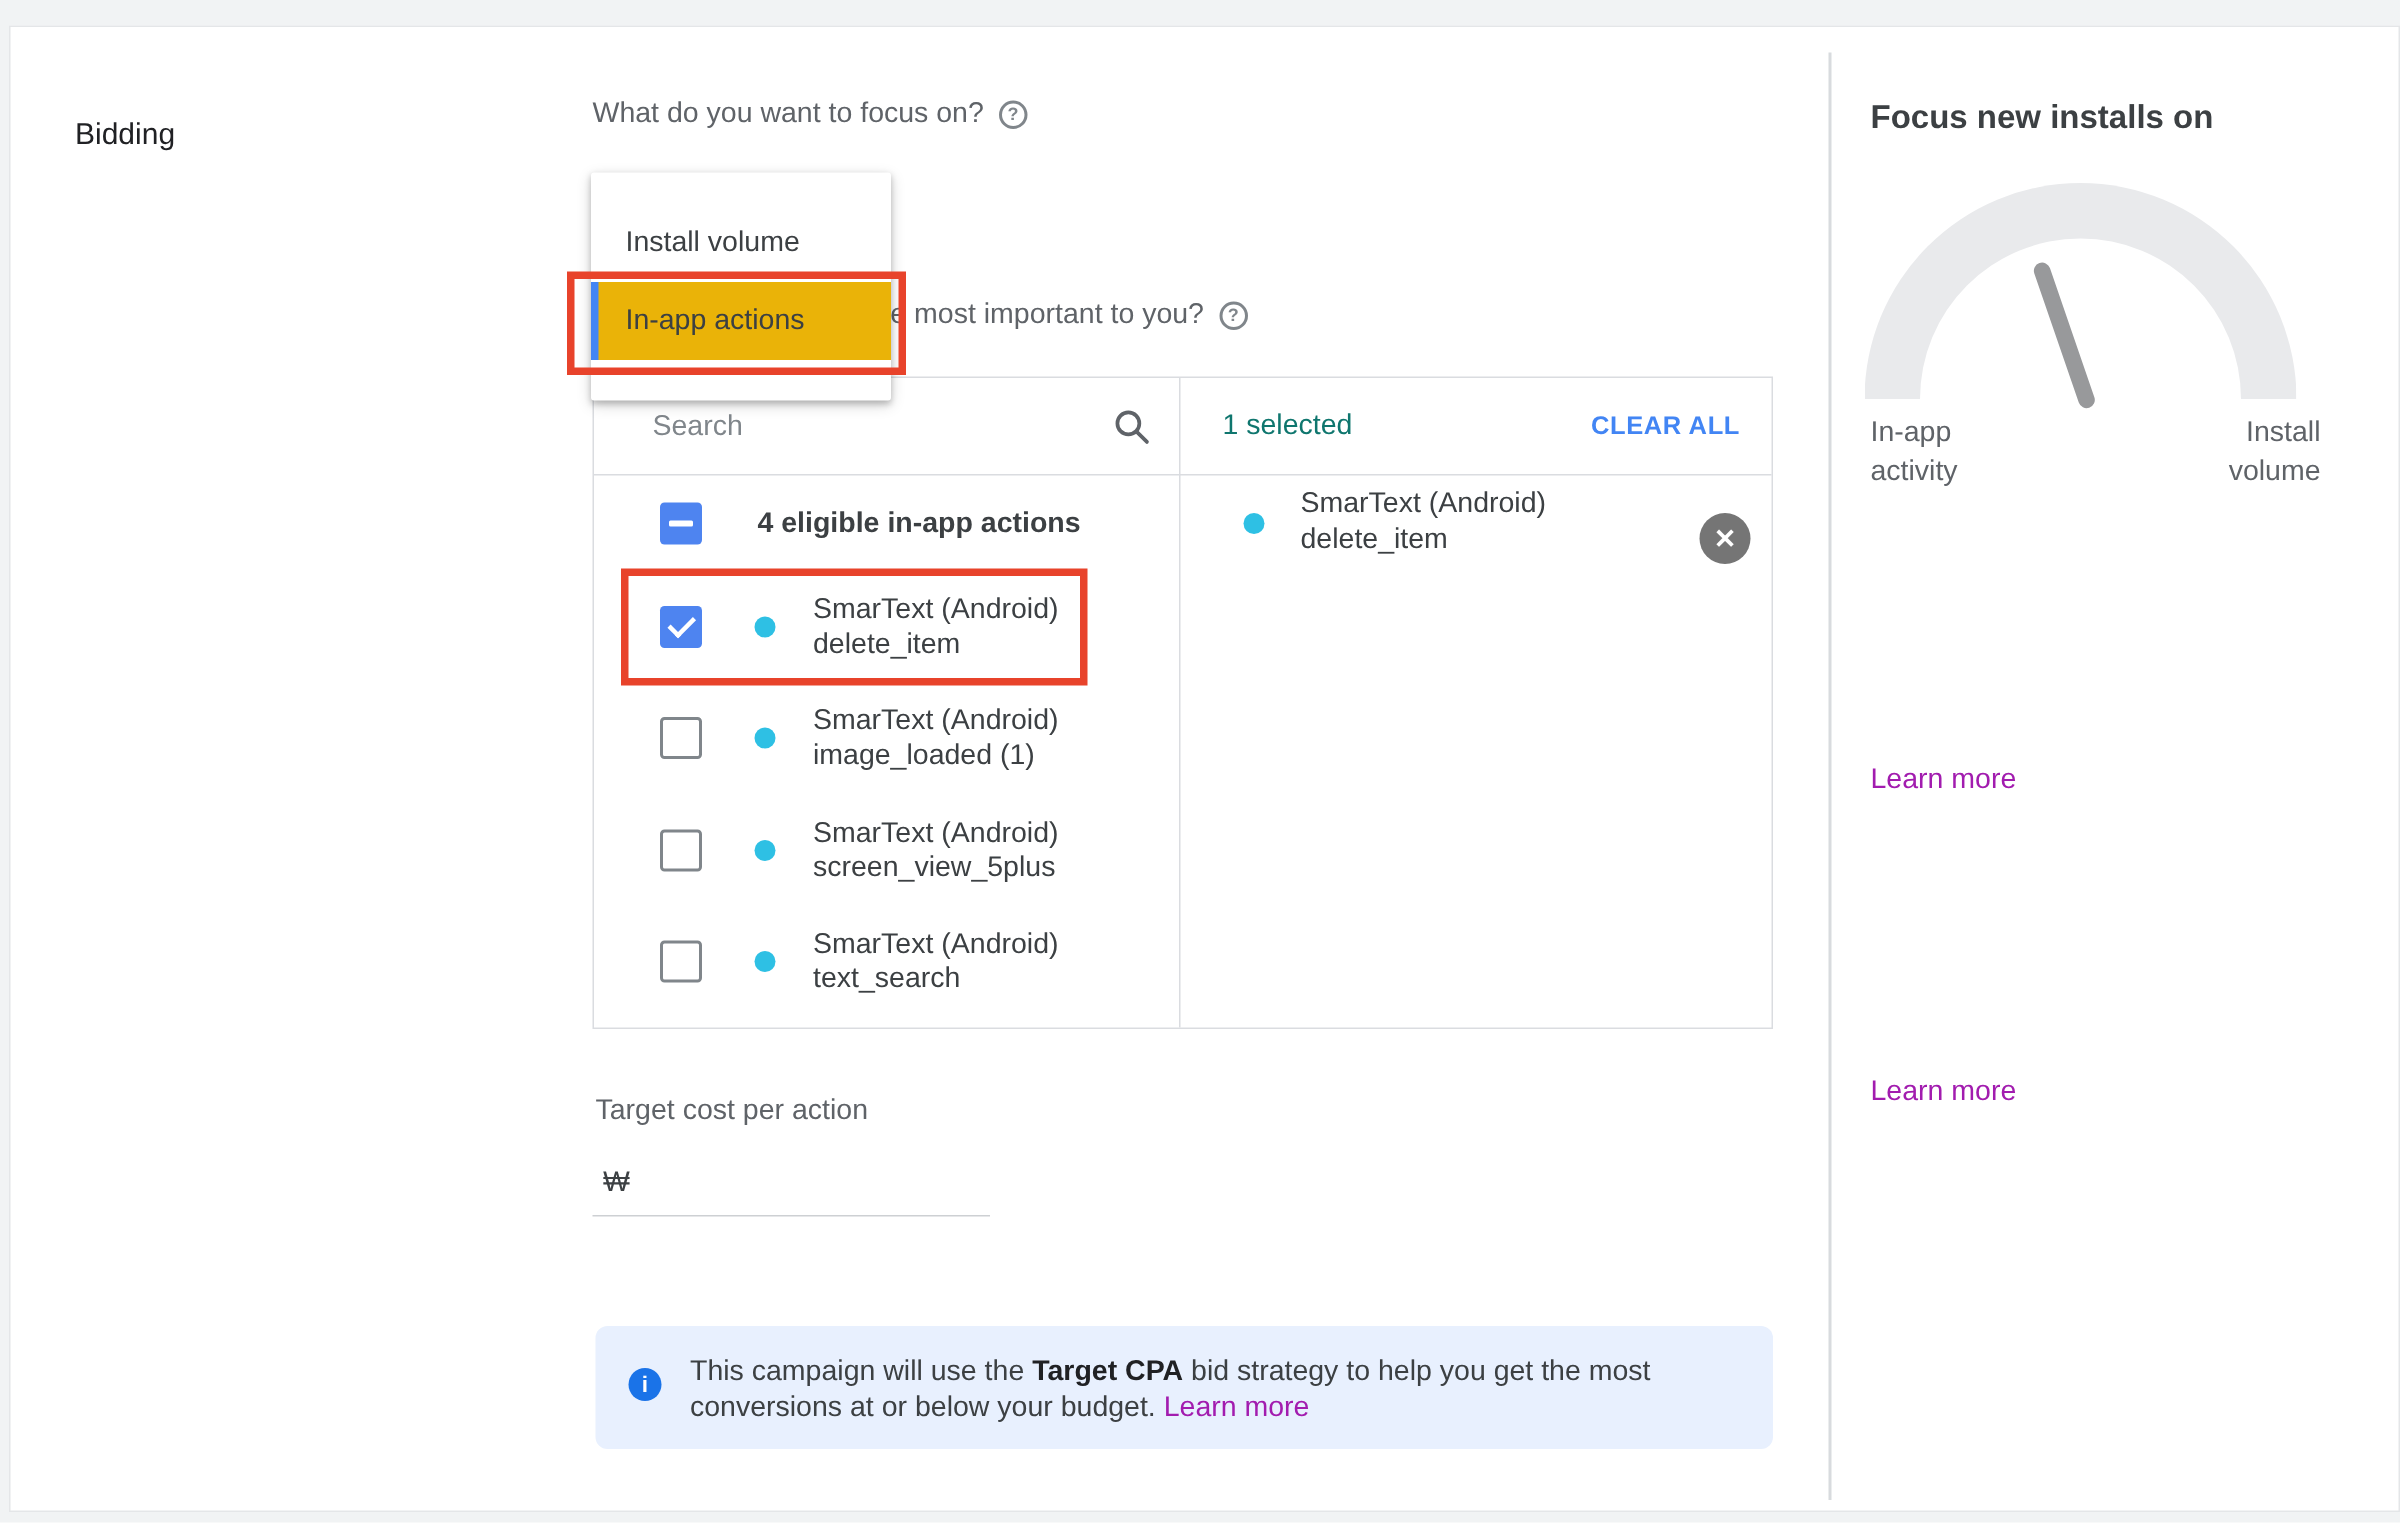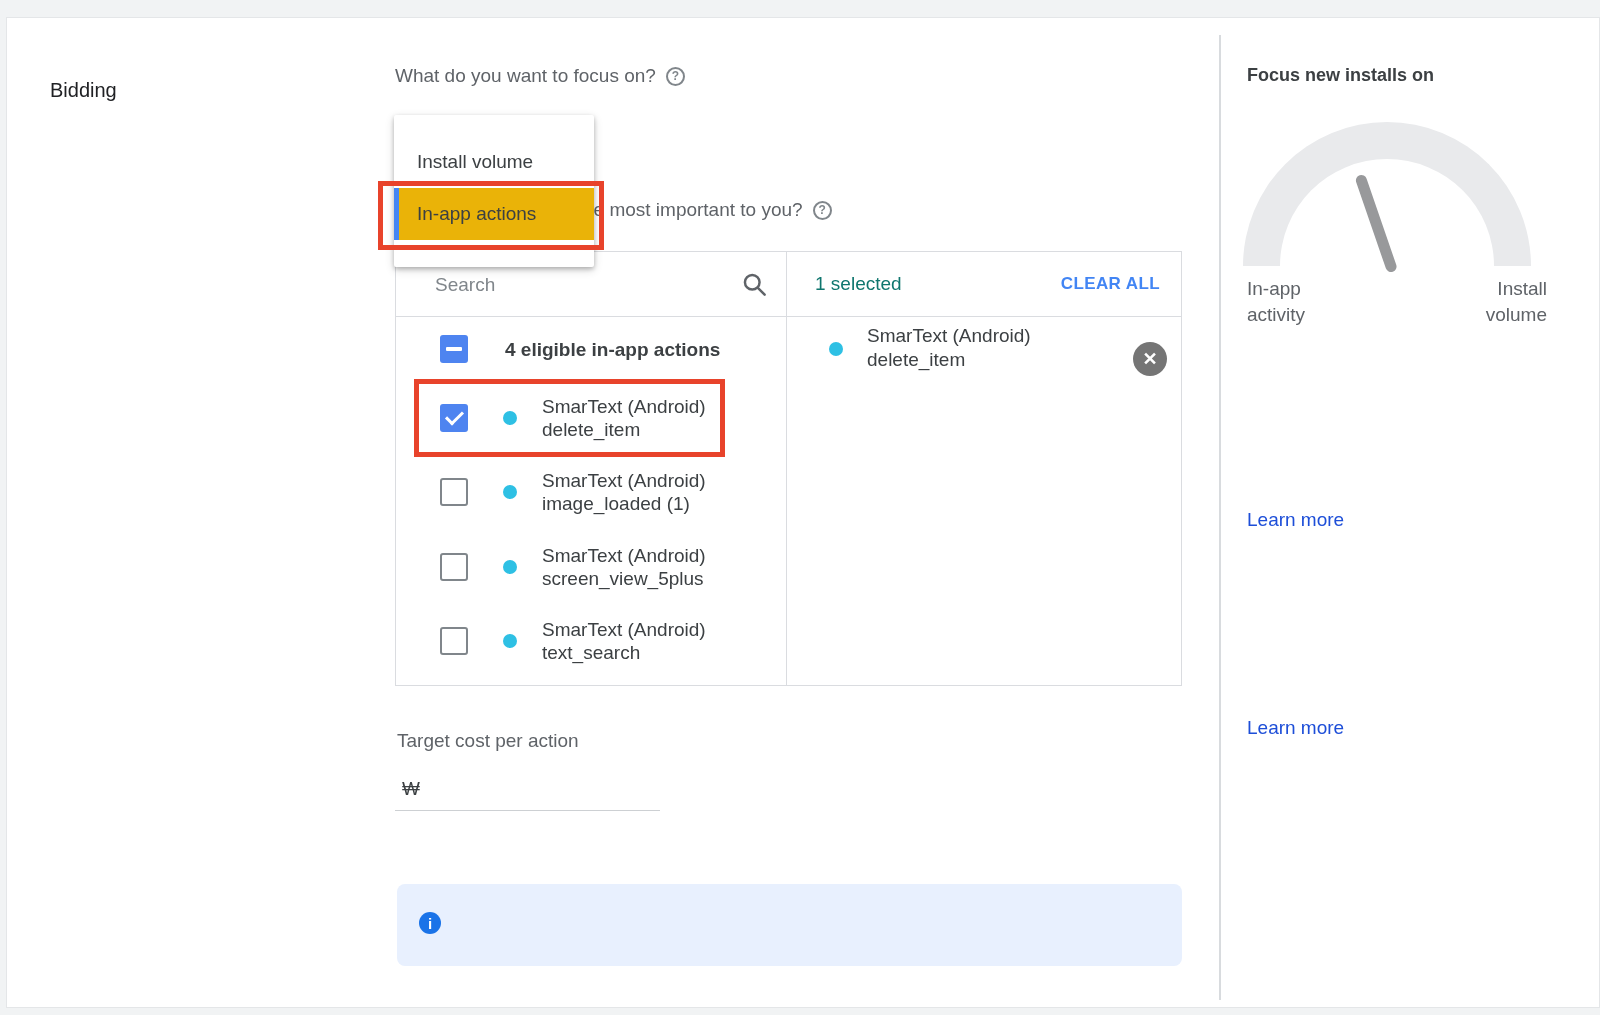--- a/index.html
+++ b/index.html
@@ -104,25 +104,25 @@
      font-family:"Liberation Sans", sans-serif; }
   .input-line { left:388px; top:792px; width:265px; height:1px; background:#cdd0d3; }
 
   
   .info-banner { left:390px; top:866px; width:785px; height:82px; background:#e8f0fe; border-radius:8px; }
   .info-icon { position:absolute; left:22px; top:28px; width:22px; height:22px; border-radius:50%;
     background:#1a73e8; color:#fff; display:flex; align-items:center; justify-content:center;
     font-size:15px; font-weight:bold; font-style:normal; }
   .info-text { position:absolute; left:63px; top:19px; width:700px; font-size:19px; line-height:24px; color:#3c4043; }
   .info-text b { font-weight:bold; color:#202124; }
-  .link { color:#1d4ed8; cursor:pointer; }
+  .link { color:#a21caf; cursor:pointer; }
 
   
   .side-divider { left:1212px; top:17px; width:2px; bottom:7px; background:#d8dbde; }
-  .side-title { left:1240px; top:47px; font-size:18px; font-weight:bold; color:#3c4043; }
+  .side-title { left:1240px; top:47px; font-size:22px; font-weight:bold; color:#3c4043; }
   .gauge-arc { left:1236px; top:104px; width:288px; height:144px;
     border:37px solid #e9eaec; border-bottom:none; border-radius:144px 144px 0 0; }
   .gauge-needle { left:1379px; top:152px; width:11px; height:102px; background:#98999b;
     border-radius:6px; transform:rotate(-19deg); transform-origin:50% 96%; }
   .gauge-labels { left:1240px; top:258px; width:300px; display:flex; justify-content:space-between; }
   .gauge-label { font-size:19px; line-height:26px; color:#5f6368; width:92px; }
   .gauge-label.right { text-align:right; }
   .side-para { left:1240px; width:330px; font-size:19px; line-height:31px; color:#5f6368; }
   .p1 { top:346px; }
   .p2 { top:558px; }
@@ -223,20 +223,23 @@
 
   <div class="abs target-label">Target cost per action</div>
   <div class="abs currency">₩</div>
   <div class="abs cpa-input">
     <input type="text" value="" style="">
   </div>
   <div class="abs input-line"></div>
 
   <div class="abs info-banner">
     <span class="info-icon">i</span>
+    <div class="info-text">
+      <span>This campaign will use the </span><b>Target CPA</b><span> bid strategy to help you get the most conversions at or below your budget. </span><span class="link">Learn more</span>
+    </div>
   </div>
 
   <div class="abs side-divider"></div>
   <div class="abs side-title">Focus new installs on</div>
 
   <div class="abs gauge-arc"></div>
   <div class="abs gauge-needle"></div>
   <div class="abs gauge-labels">
     <span class="gauge-label">In-app activity</span>
     <span class="gauge-label right">Install volume</span>

